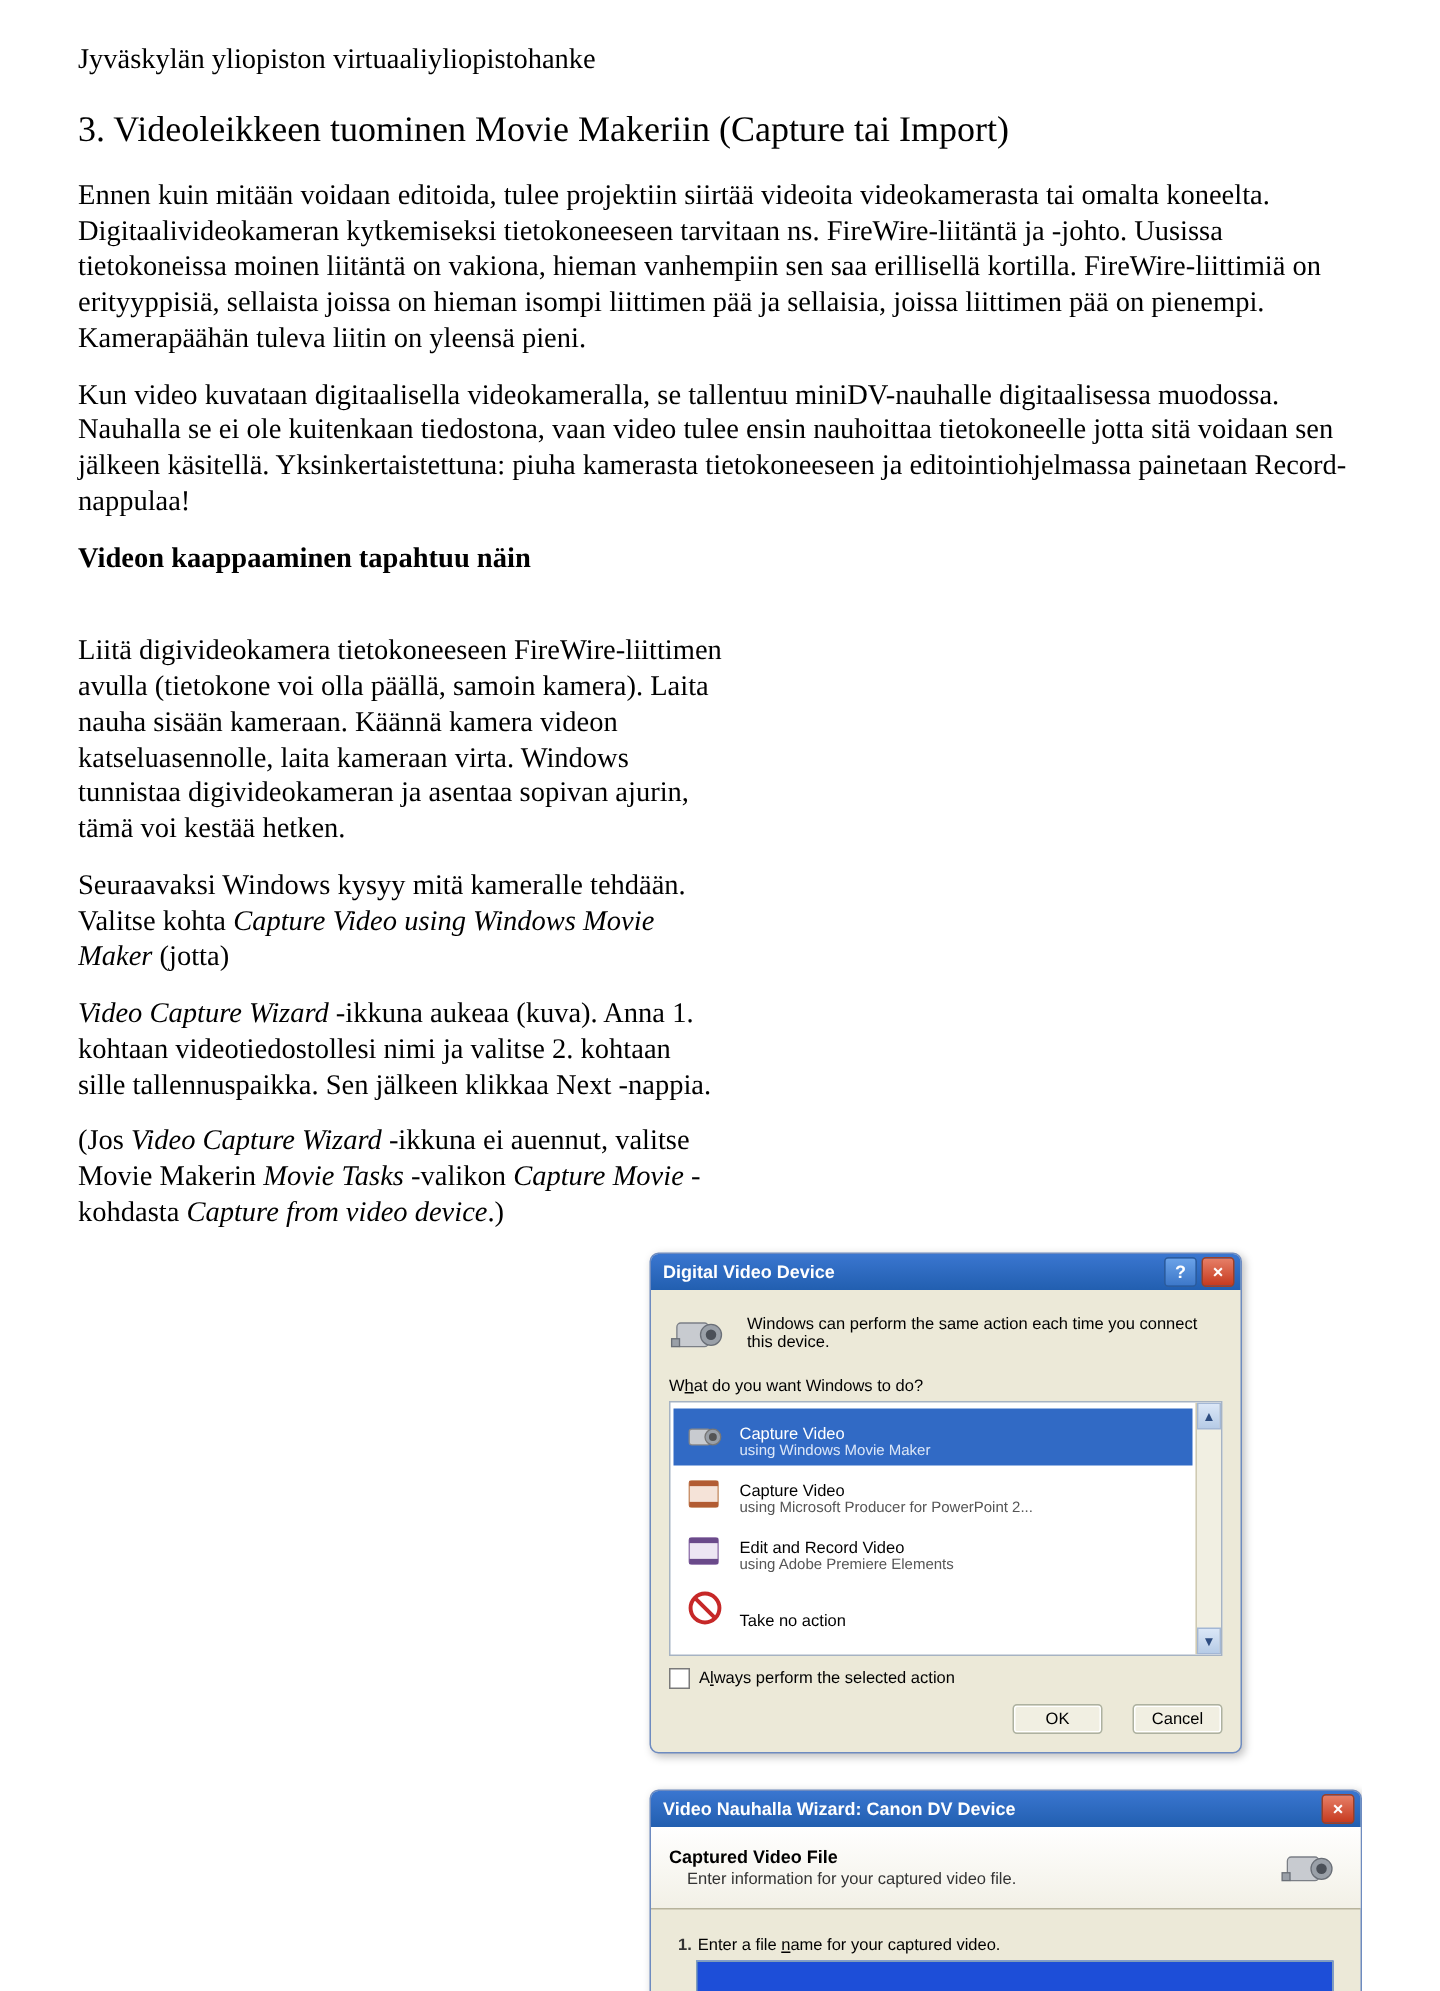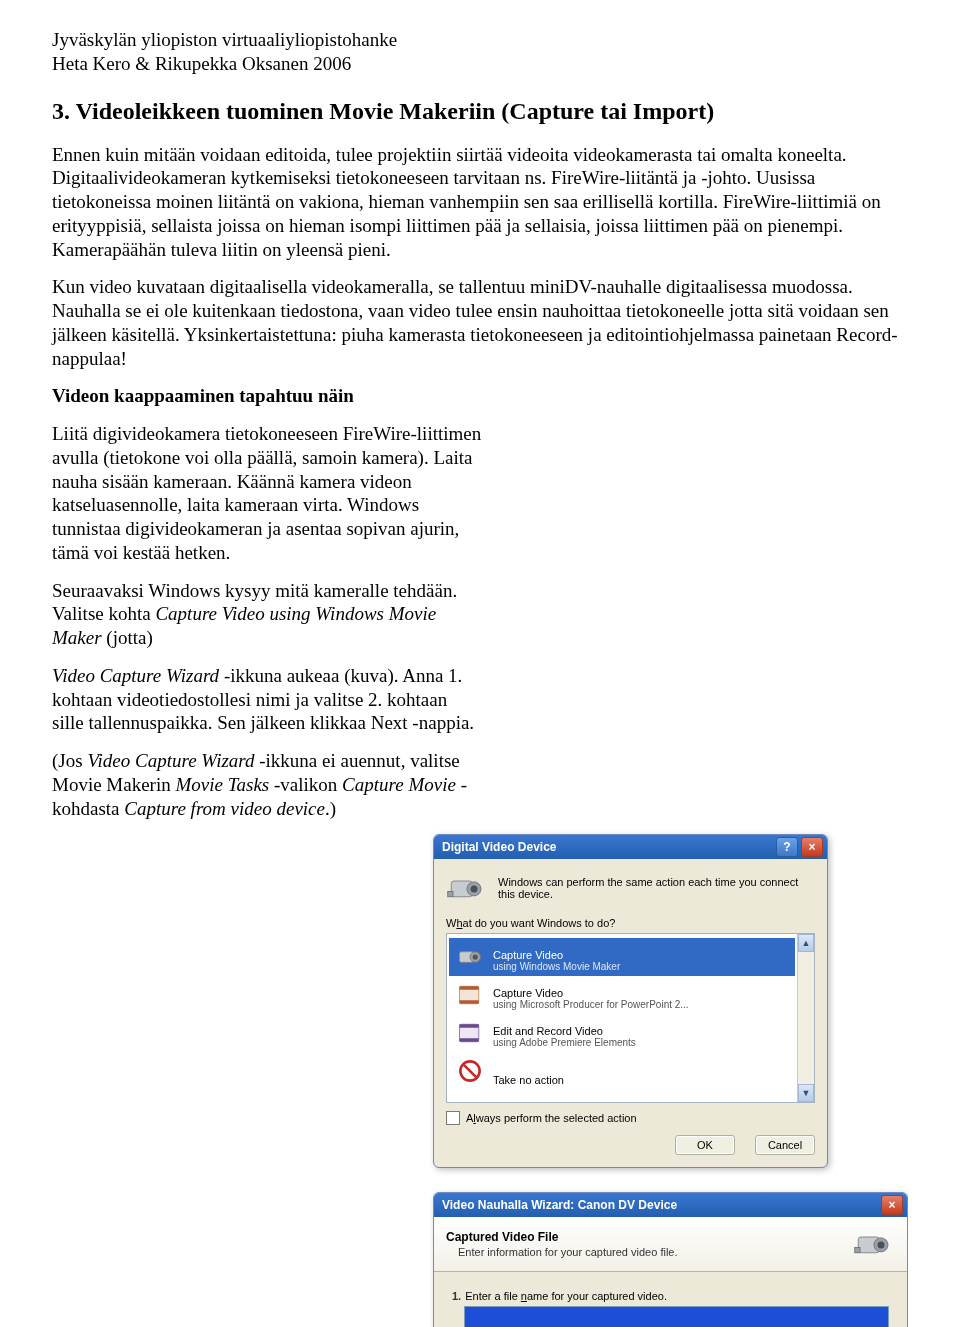--- a/index.html
+++ b/index.html
@@ -17,32 +17,33 @@
   body {
     width: 960px;
     background: #ffffff;
     font-family: "Times New Roman", Times, serif;
     color:#000;
     box-sizing: border-box;
     padding: 28px 52px 36px 52px;
     position: relative;
   }
   .doc-header { font-size: 19px; line-height: 1.25; margin-bottom: 22px; }
-  .heading { font-size: 24px; font-weight: 700; margin: 16px 0 18px; }
+  .heading { font-size: 24px; font-weight: 400; margin: 16px 0 18px; }
   .para { font-size: 19px; line-height: 1.25; margin: 0 0 14px 0; }
   .bold { font-weight: 700; }
   em { font-style: italic; }
 
   .side-by-side {
     overflow: hidden;
   }
   .left-col {
     float:left;
     width: 430px;
     padding-right: 14px;
+    margin-top: 24px;
   }
   .right-col {
     float:right;
   }
 
   
   .win {
     font-family: Tahoma, Verdana, sans-serif;
     font-size: 11px;
     background: var(--win-bg);
@@ -181,21 +182,20 @@
     padding: 20px 4px;
     font: 11px Tahoma, sans-serif;
     background: #1d4ed8;
   }
 </style>
 </head>
 <body>
 
 <div class="doc-header">
   <div>Jyväskylän yliopiston virtuaaliyliopistohanke</div>
-  <div>Heta Kero &amp; Rikupekka Oksanen 2006</div>
 </div>
 
 <div class="heading">3.  Videoleikkeen tuominen Movie Makeriin (Capture tai Import)</div>
 
 <p class="para">Ennen kuin mitään voidaan editoida, tulee projektiin siirtää videoita videokamerasta tai omalta koneelta. Digitaalivideokameran kytkemiseksi tietokoneeseen tarvitaan ns. FireWire-liitäntä ja -johto. Uusissa tietokoneissa moinen liitäntä on vakiona, hieman vanhempiin sen saa erillisellä kortilla. FireWire-liittimiä on erityyppisiä, sellaista joissa on hieman isompi liittimen pää ja sellaisia, joissa liittimen pää on pienempi. Kamerapäähän tuleva liitin on yleensä pieni.</p>
 <p class="para">Kun video kuvataan digitaalisella videokameralla, se tallentuu miniDV-nauhalle digitaalisessa muodossa. Nauhalla se ei ole kuitenkaan tiedostona, vaan video tulee ensin nauhoittaa tietokoneelle jotta sitä voidaan sen jälkeen käsitellä. Yksinkertaistettuna: piuha kamerasta tietokoneeseen ja editointiohjelmassa painetaan Record-nappulaa!</p>
 
 <p class="para bold">Videon kaappaaminen tapahtuu näin</p>
 
 <div class="side-by-side">

